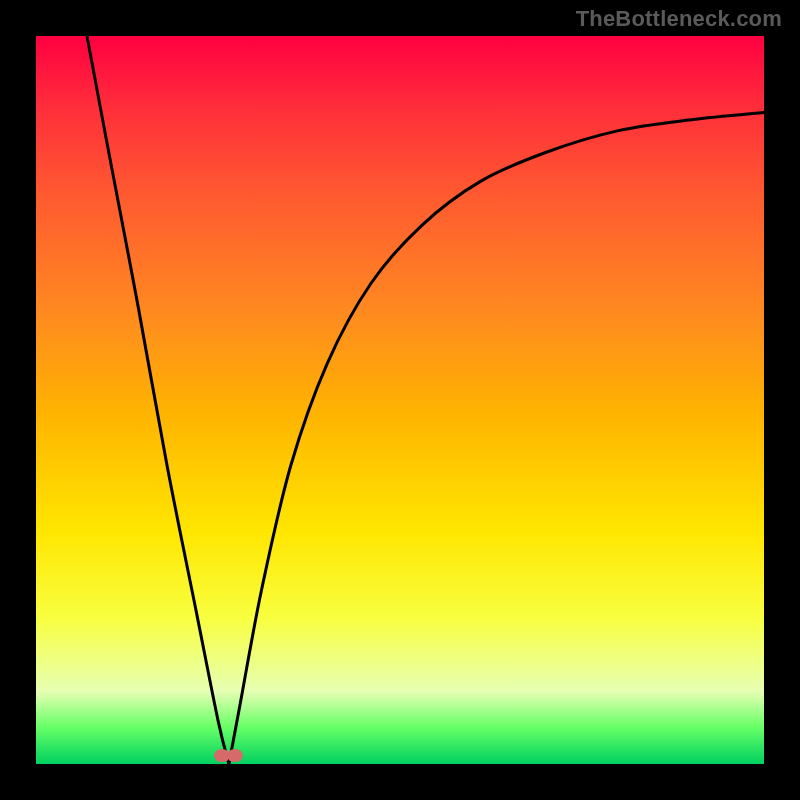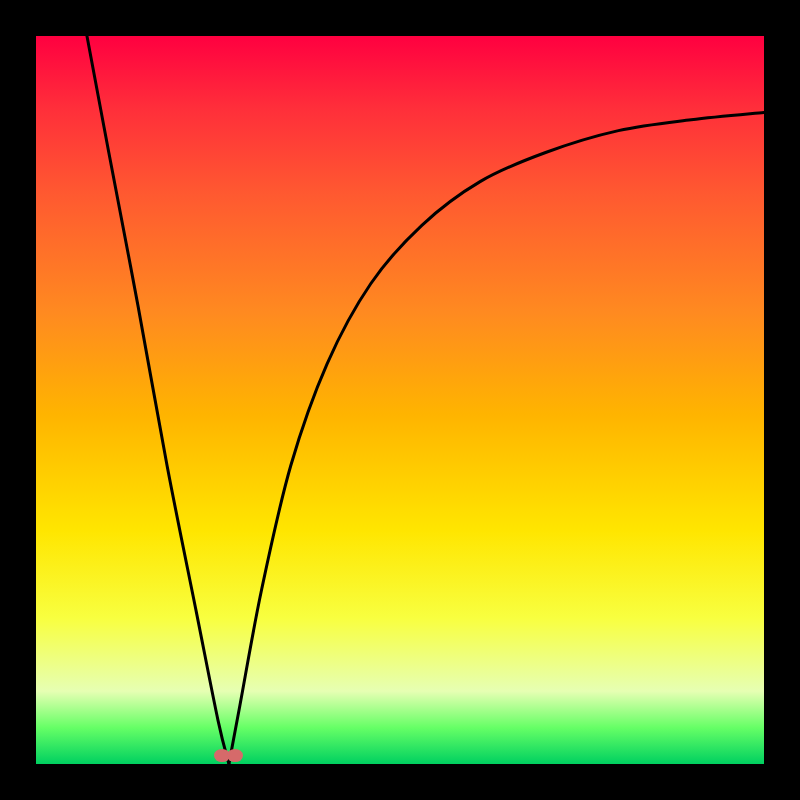--- a/index.html
+++ b/index.html
@@ -49,20 +49,21 @@
   .marker {
     position: absolute;
     border-radius: 50%;
     background: #d66a6a;
   }
 </style>
 </head>
 <body>
 
 <div class="frame">
+  <div class="watermark">TheBottleneck.com</div>
   <div class="plot-area">
     <svg class="curve" viewBox="0 0 728 728" preserveAspectRatio="none">
       <path id="curve-path-left" stroke="#000" stroke-width="3" fill="none" stroke-linecap="round" stroke-linejoin="round" d="M 50.96 0.00 C 54.60 19.41, 64.31 71.59, 72.80 116.48 C 81.29 161.37, 92.21 217.19, 101.92 269.36 C 111.63 321.53, 121.33 378.56, 131.04 429.52 C 140.75 480.48, 151.67 532.65, 160.16 575.12 C 168.65 617.59, 176.54 658.84, 182.00 684.32 C 187.46 709.80, 191.10 720.72, 192.92 728.00"></path>
       <path id="curve-path-right" stroke="#000" stroke-width="3" fill="none" stroke-linecap="round" stroke-linejoin="round" d="M 192.92 728.00 C 194.74 718.29, 198.38 698.88, 203.84 669.76 C 209.30 640.64, 217.19 593.32, 225.68 553.28 C 234.17 513.24, 243.88 467.13, 254.80 429.52 C 265.72 391.91, 277.85 357.93, 291.20 327.60 C 304.55 297.27, 319.11 270.57, 334.88 247.52 C 350.65 224.47, 367.64 206.27, 385.84 189.28 C 404.04 172.29, 423.45 157.73, 444.08 145.60 C 464.71 133.47, 486.55 124.97, 509.60 116.48 C 532.65 107.99, 558.13 100.10, 582.40 94.64 C 606.67 89.18, 630.93 86.75, 655.20 83.72 C 679.47 80.69, 715.87 77.65, 728.00 76.44"></path>
     </svg>
     <div id="marker-0" class="marker" style="width: 16px; height: 12.8px; left: 177.64px; top: 712.864px;"></div>
     <div id="marker-1" class="marker" style="width: 16px; height: 12.8px; left: 190.744px; top: 712.864px;"></div>
   </div>
 </div>
 

